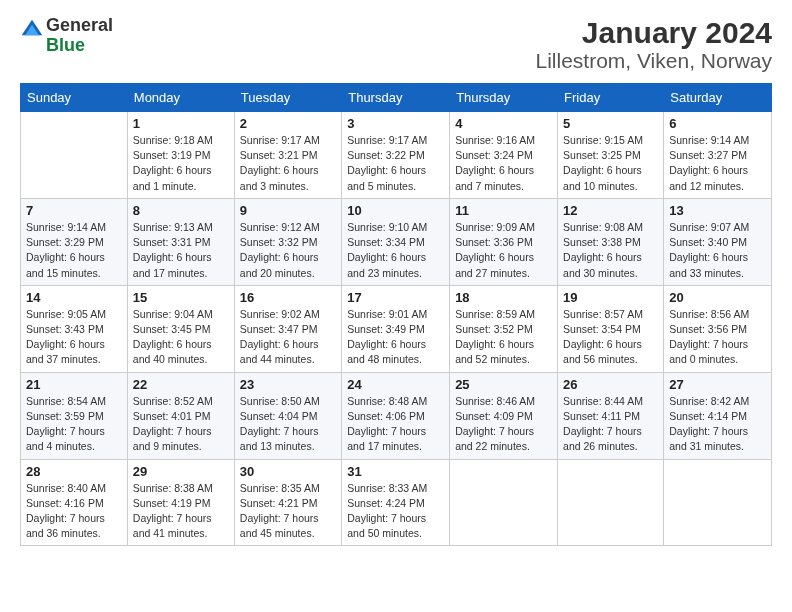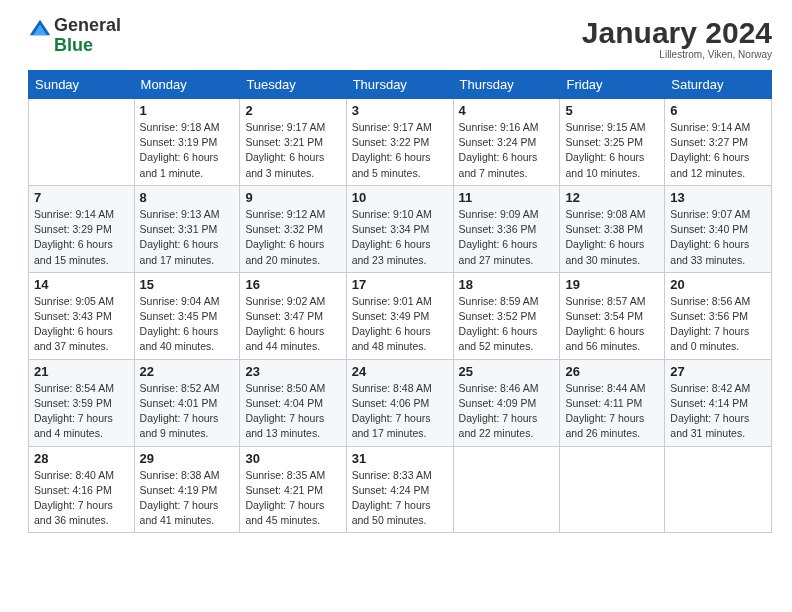--- a/index.html
+++ b/index.html
@@ -7,21 +7,21 @@
       font-family: Arial, sans-serif;
       background: #fff;
       width: 792px;
       min-height: 612px;
       padding: 0;
     }
     .page {
       width: 792px;
       min-height: 612px;
       background: #fff;
-      padding: 16px 20px 16px 28px;
+      padding: 16px 20px 16px 20px;
     }
     .header {
       display: flex;
       justify-content: space-between;
       align-items: flex-start;
       margin-bottom: 10px;
     }
     .logo {
       display: flex;
       align-items: flex-start;
@@ -44,21 +44,21 @@
     .title-block {
       text-align: right;
     }
     .title-block h1 {
       font-size: 30px;
       font-weight: bold;
       color: #333;
       line-height: 1.1;
     }
     .title-block h2 {
-      font-size: 10px;
+      font-size: 21px;
       color: #555;
       font-weight: normal;
     }
     .calendar {
       width: 100%;
       border-collapse: collapse;
       font-size: 11px;
     }
     .calendar th {
       background: #1565c0;

